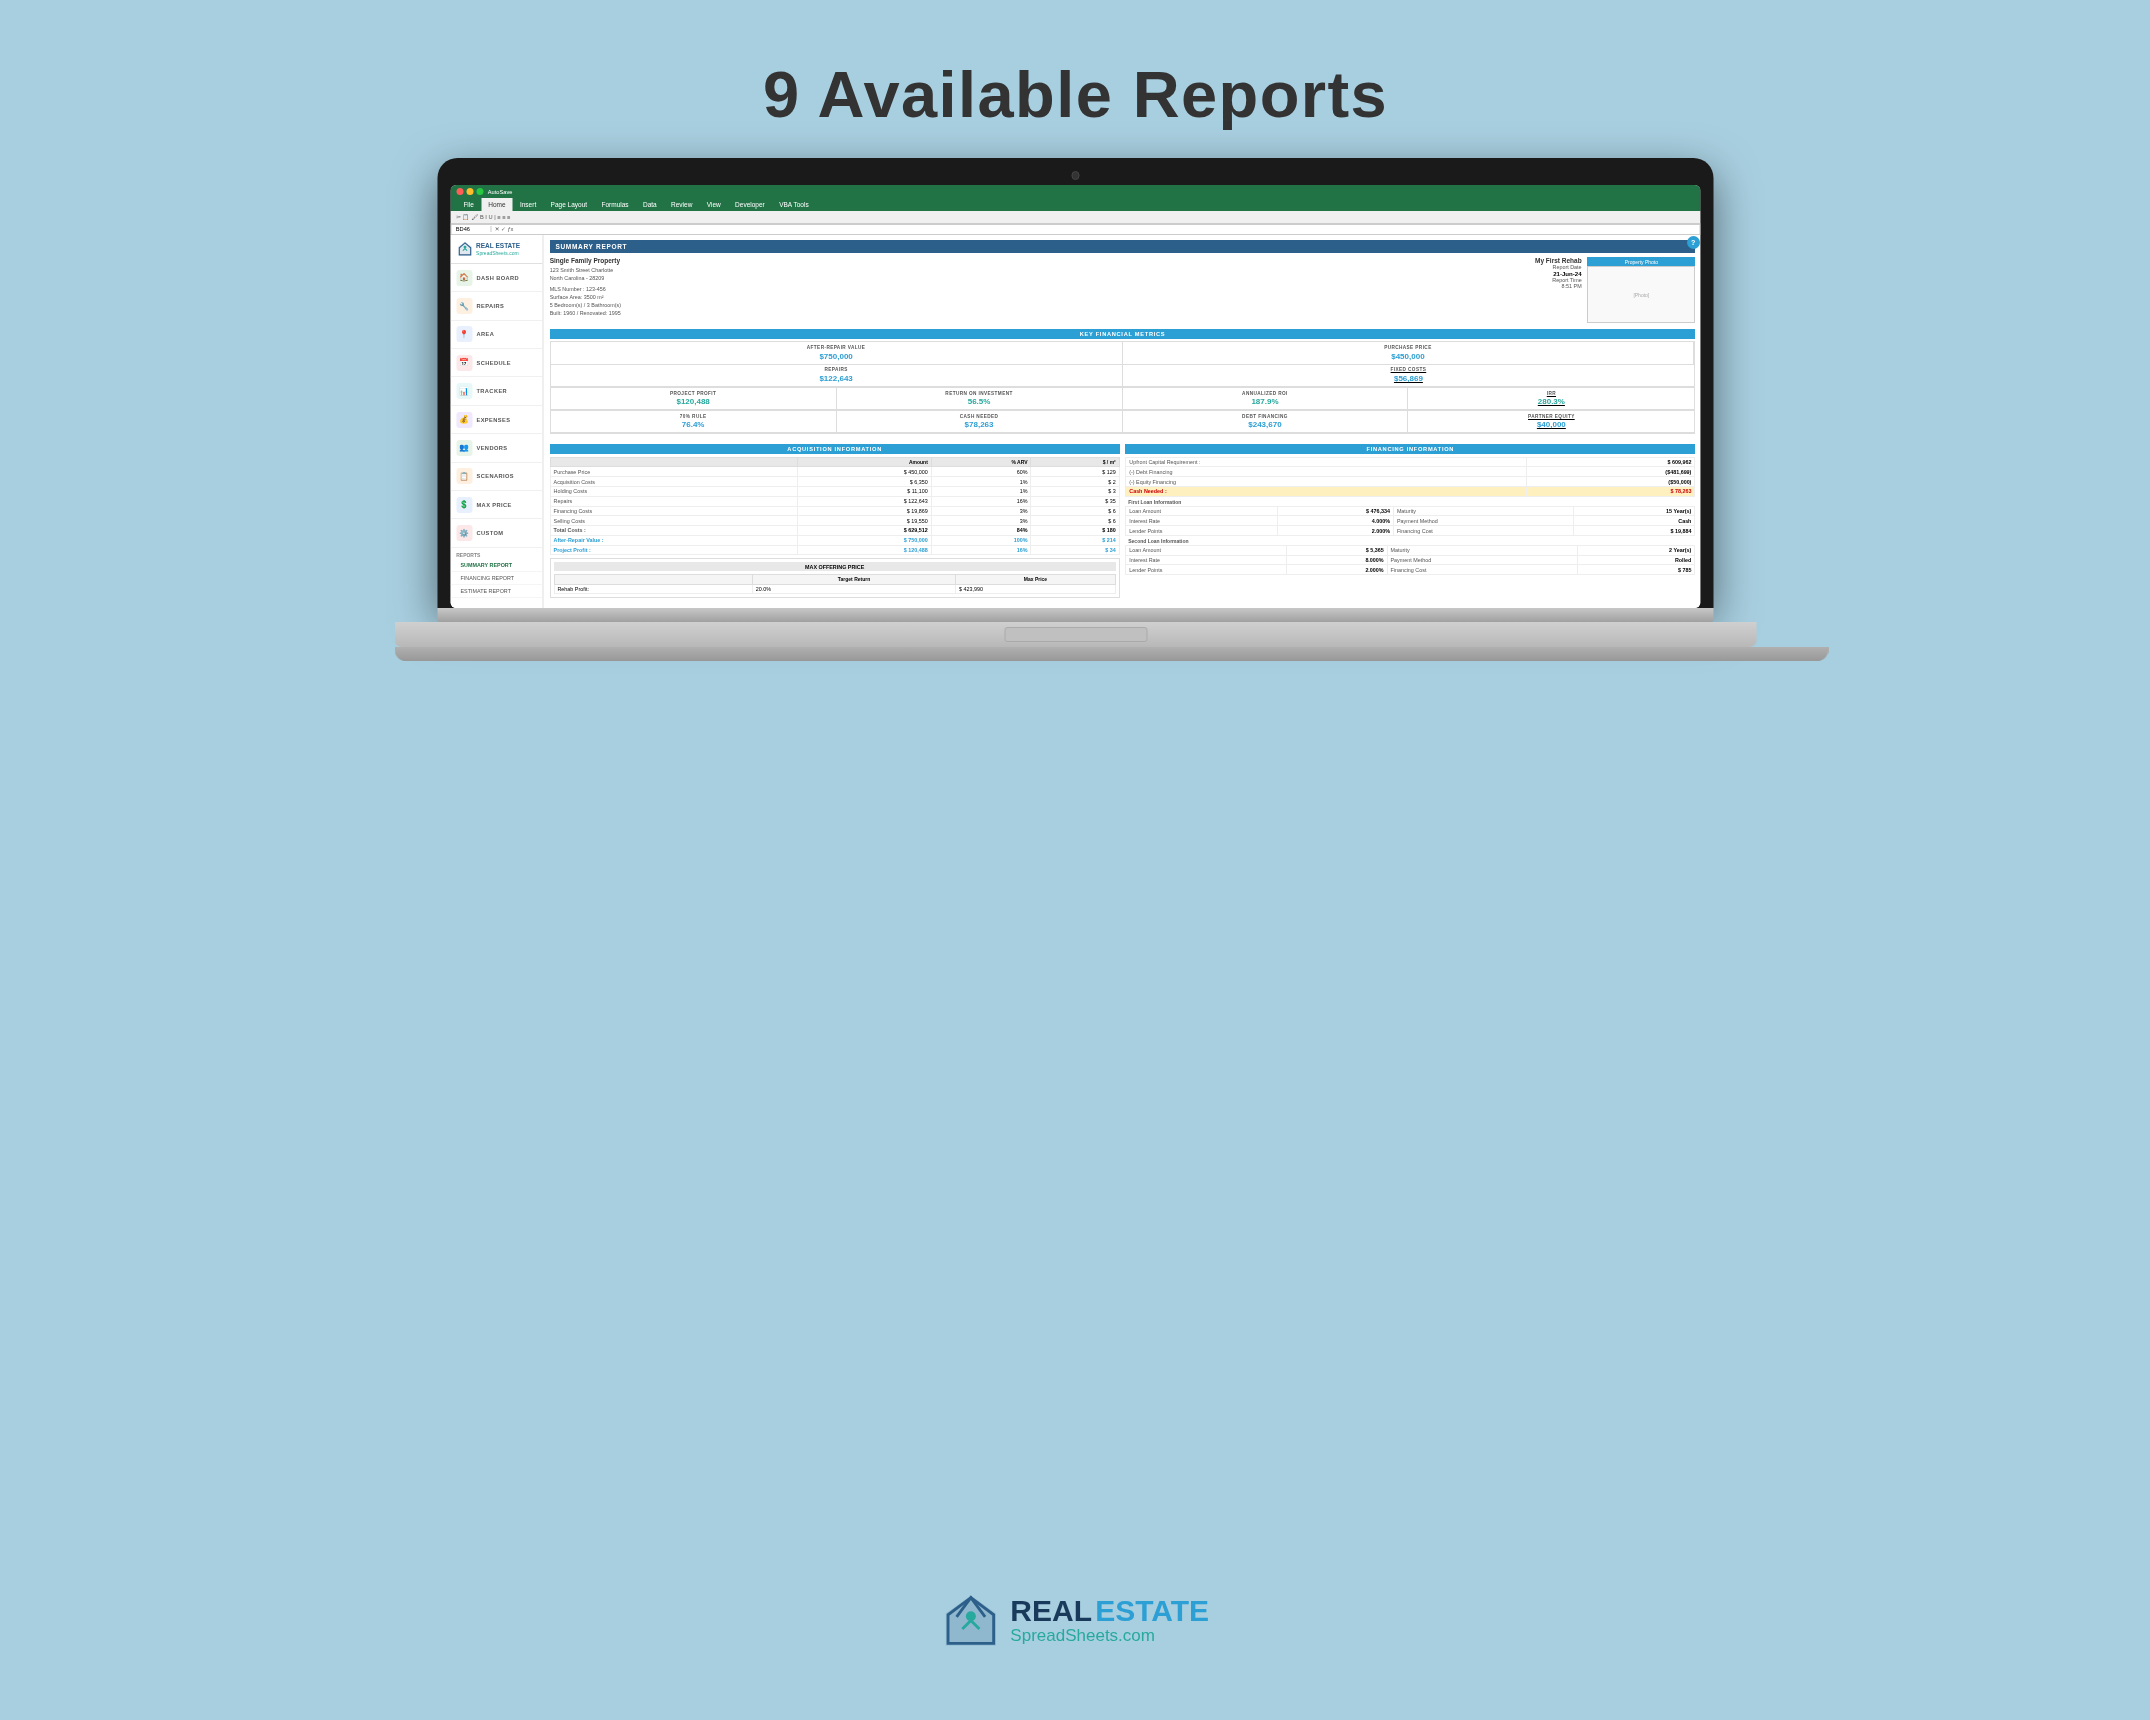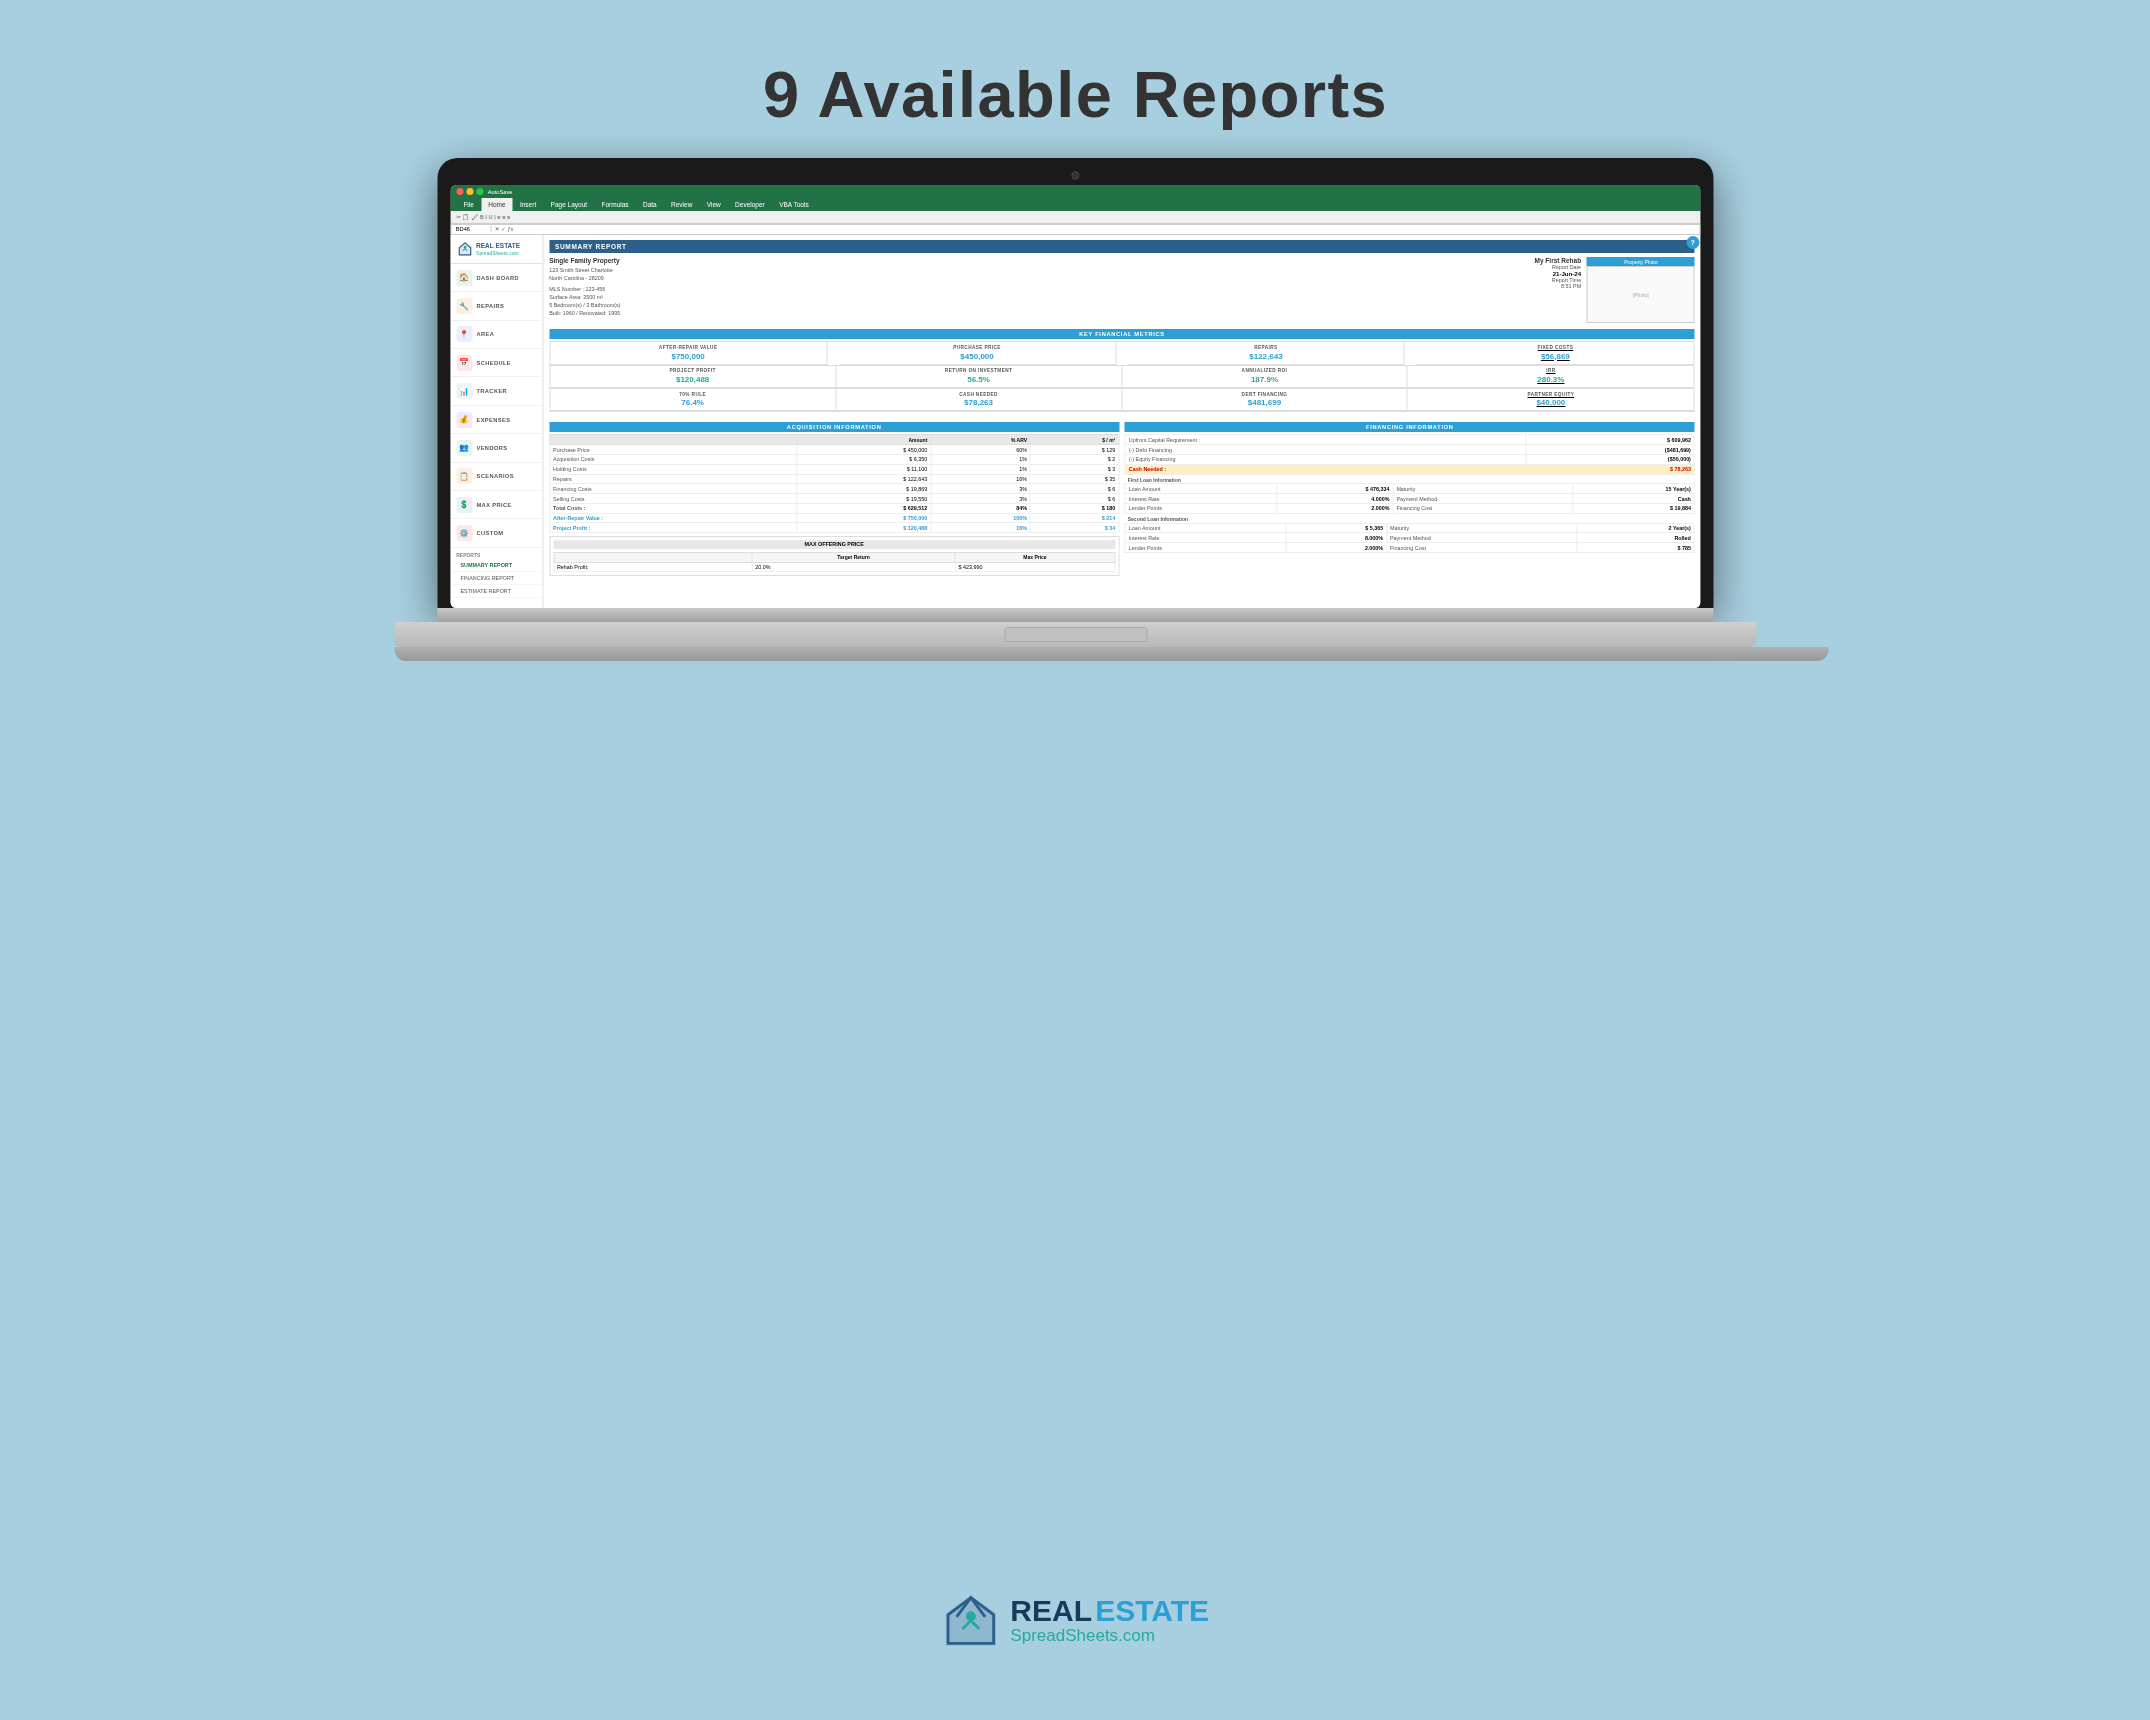--- a/index.html
+++ b/index.html
@@ -306,22 +306,22 @@
       padding: 2.2px 5.7px;
       font-size: 5.7px;
       font-weight: bold;
       text-align: center;
       letter-spacing: 0.7px;
       margin: 4.3px 0 2.2px;
     }
 
     .metrics-grid {
       display: grid;
-      grid-template-columns: repeat(4, 1fr);
-      gap: 12px;
+      grid-template-columns: repeat(2, 1fr);
+      gap: 0;
       border: 0.7px solid #ddd;
     }
 
     .metric-cell {
       padding: 2.9px 4.3px;
       border-right: 0.7px solid #ddd;
       border-bottom: 0.7px solid #ddd;
       text-align: center;
     }
 
@@ -776,21 +776,21 @@
               <div class="metric-cell">
                 <div class="metric-label">70% RULE</div>
                 <div class="metric-value blue">76.4%</div>
               </div>
               <div class="metric-cell">
                 <div class="metric-label">CASH NEEDED</div>
                 <div class="metric-value blue">$78,263</div>
               </div>
               <div class="metric-cell">
                 <div class="metric-label">DEBT FINANCING</div>
-                <div class="metric-value blue">$481,699</div>
+                <div class="metric-value blue">$243,670</div>
               </div>
               <div class="metric-cell">
                 <div class="metric-label">PARTNER EQUITY</div>
                 <div class="metric-value blue">$40,000</div>
               </div>
             </div>
 
             <div class="two-col">
 
               <div>

